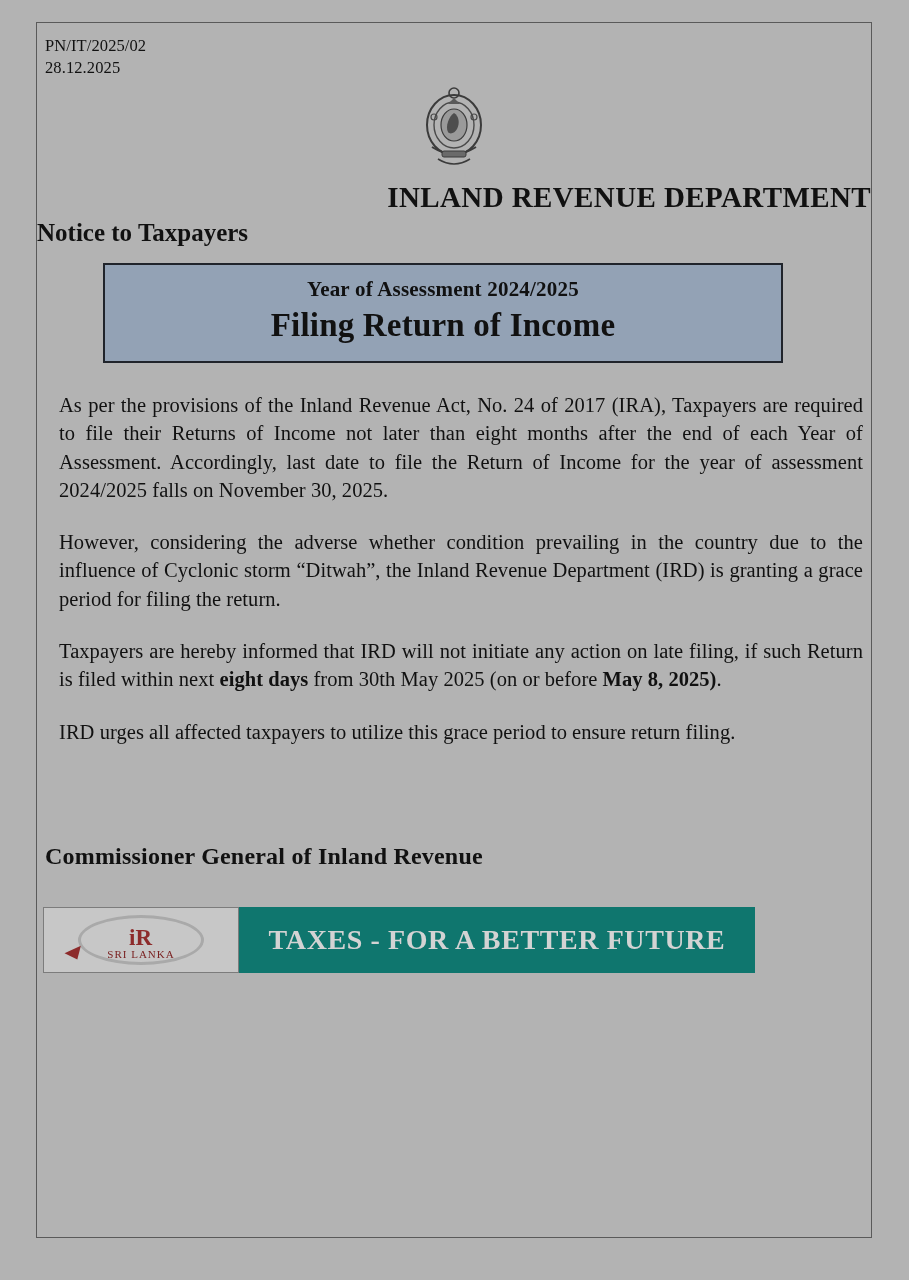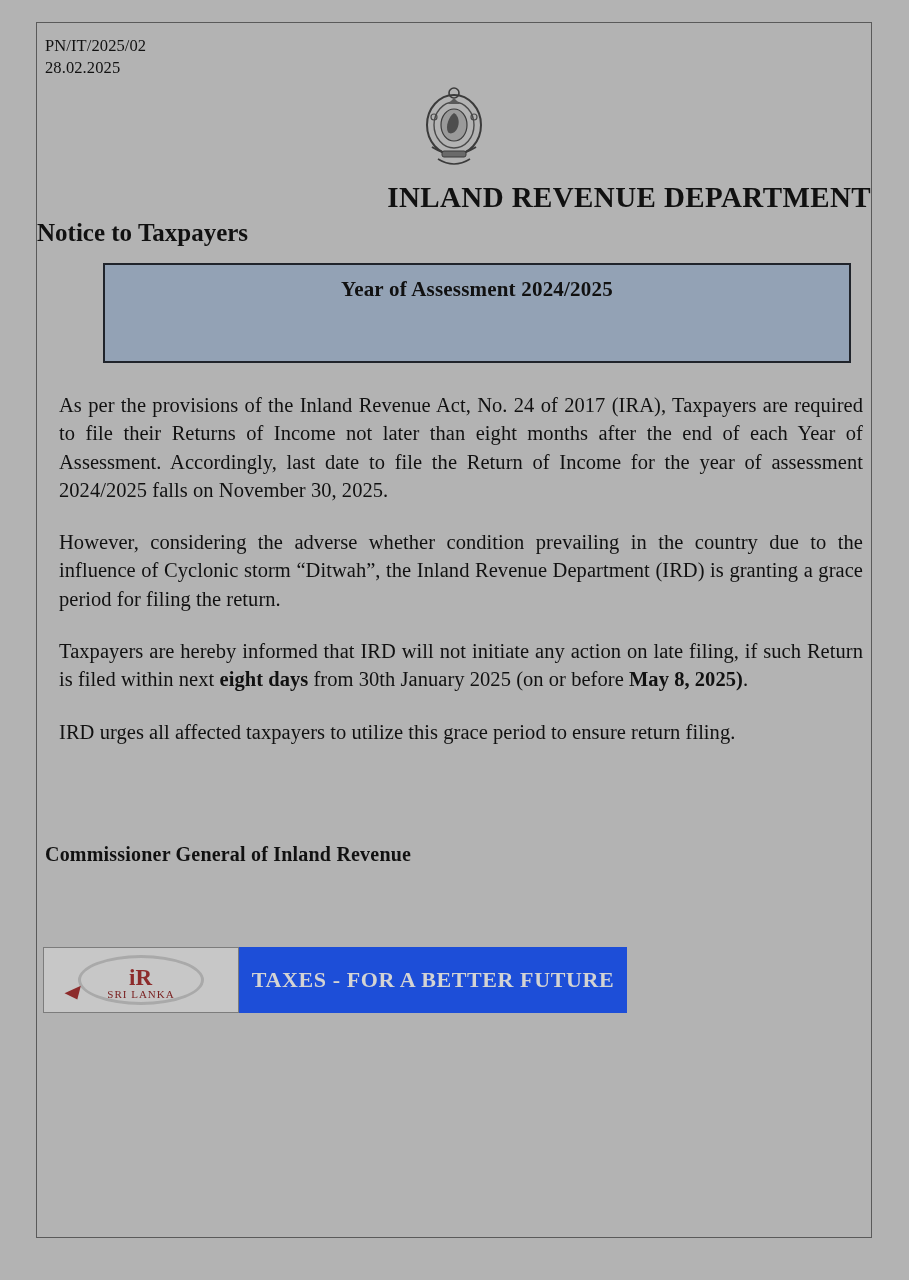--- a/index.html
+++ b/index.html
@@ -60,21 +60,21 @@
     right: 0;
     top: 196px;
     font-size: 25px;
     font-weight: bold;
   }
 
   .banner {
     position: absolute;
     left: 66px;
     top: 240px;
-    width: 748px;
+    width: 680px;
     height: 100px;
     background: #93a2b5;
     border: 2px solid #20242b;
     box-sizing: border-box;
     text-align: center;
   }
   .banner-line1 {
     margin-top: 12px;
     font-size: 21px;
     font-weight: bold;
@@ -99,34 +99,33 @@
     text-align: justify;
     margin: 0 0 24px 16px;
     letter-spacing: 0.05px;
   }
   .para b { font-weight: bold; font-family: Liberation Serif, serif; }
 
   .signature {
     position: absolute;
     left: 8px;
     top: 820px;
-    font-size: 20px;
+    font-size: 24px;
     font-weight: bold;
     letter-spacing: 0.2px;
   }
 
   .footer {
     position: absolute;
     left: 6px;
     top: 884px;
-    width: 584px;
+    width: 712px;
     height: 66px;
     display: flex;
     align-items: stretch;
-    margin-top: 40px;
   }
   .footer-logo {
     width: 196px;
     background: #c7c7c7;
     border: 1px solid #7c7c7c;
     box-sizing: border-box;
     position: relative;
     overflow: hidden;
   }
   .footer-logo .ring {
@@ -164,38 +163,38 @@
     bottom: 12px;
     width: 0;
     height: 0;
     border-left: 9px solid transparent;
     border-right: 9px solid transparent;
     border-top: 11px solid #8d2b2b;
     transform: rotate(-25deg);
   }
   .footer-slogan {
     flex: 1;
-    background: #1d4ed8;
+    background: #0f766e;
     color: #d3d3d3;
     display: flex;
     align-items: center;
     justify-content: center;
-    font-size: 22px;
+    font-size: 28px;
     font-weight: bold;
     letter-spacing: 0.6px;
   }
 </style>
 </head>
 <body>
 
 <div class="page">
 
   <div class="ref-block">
     <div>PN/IT/2025/02</div>
-    <div>28.02.2025</div>
+    <div>28.12.2025</div>
   </div>
 
   <div class="crest">
     <svg viewBox="0 0 84 90" width="84" height="90" aria-hidden="true">
       <ellipse cx="42" cy="40" rx="27" ry="30" fill="none" stroke="#3b3b3b" stroke-width="2"></ellipse>
       <ellipse cx="42" cy="40" rx="20" ry="23" fill="none" stroke="#4a4a4a" stroke-width="1.4"></ellipse>
       <ellipse cx="42" cy="40" rx="13" ry="16" fill="#9a9a9a" stroke="#3b3b3b" stroke-width="1.2"></ellipse>
       <path d="M42 28 c5 3 6 10 3 16 c-2 4 -7 6 -9 3 c-3 -5 1 -16 6 -19 z" fill="#4d4d4d"></path>
       <circle cx="42" cy="8" r="5" fill="none" stroke="#3b3b3b" stroke-width="1.6"></circle>
       <path d="M42 13 l6 6 h-12 z" fill="#5a5a5a"></path>
@@ -205,26 +204,27 @@
       <circle cx="22" cy="32" r="3" fill="none" stroke="#4a4a4a" stroke-width="1.2"></circle>
       <circle cx="62" cy="32" r="3" fill="none" stroke="#4a4a4a" stroke-width="1.2"></circle>
     </svg>
   </div>
 
   <div class="dept-title">INLAND REVENUE DEPARTMENT</div>
   <div class="dept-sub">Notice to Taxpayers</div>
 
   <div class="banner">
     <div class="banner-line1">Year of Assessment 2024/2025</div>
+    <div class="banner-line2">Filing Return of Income</div>
   </div>
 
   <div class="body-area">
     <p class="para">As per the provisions of the Inland Revenue Act, No. 24 of 2017 (IRA), Taxpayers are required to file their Returns of Income not later than eight months after the end of each Year of Assessment. Accordingly, last date to file the Return of Income for the year of assessment 2024/2025 falls on November 30, 2025.</p>
     <p class="para">However, considering the adverse whether condition prevailing in the country due to the influence of Cyclonic storm “Ditwah”, the Inland Revenue Department (IRD) is granting a grace period for filing the return.</p>
-    <p class="para"><span>Taxpayers are hereby informed that IRD will not initiate any action on late filing, if such Return is filed within next </span><b>eight days</b><span> from 30th January 2025 (on or before </span><b>May 8, 2025)</b><span>.</span></p>
+    <p class="para"><span>Taxpayers are hereby informed that IRD will not initiate any action on late filing, if such Return is filed within next </span><b>eight days</b><span> from 30th May 2025 (on or before </span><b>May 8, 2025)</b><span>.</span></p>
     <p class="para">IRD urges all affected taxpayers to utilize this grace period to ensure return filing.</p>
   </div>
 
   <div class="signature">Commissioner General of Inland Revenue</div>
 
   <div class="footer">
     <div class="footer-logo">
       <div class="ring"></div>
       <div class="ir-text">iR</div>
       <div class="sub-text">SRI LANKA</div>

